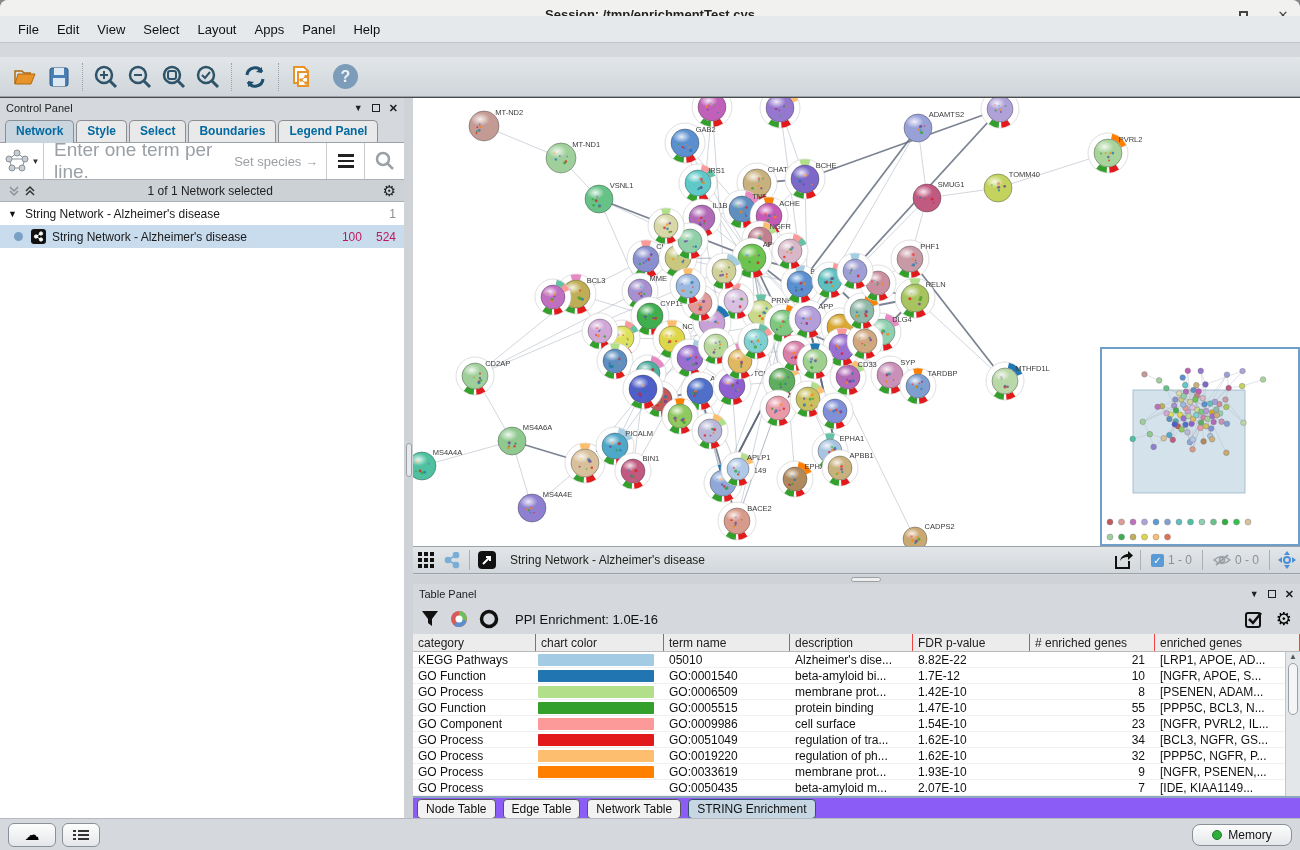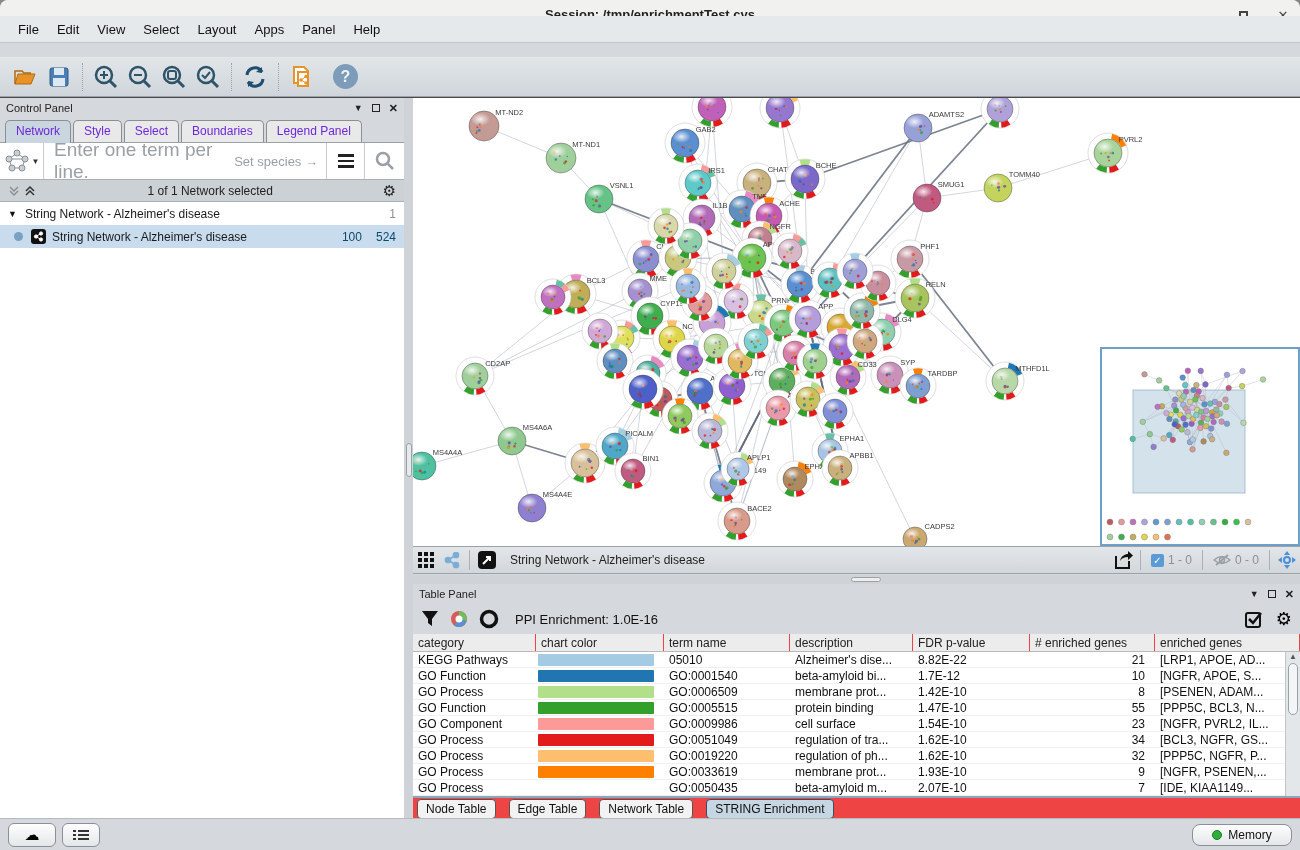--- a/index.html
+++ b/index.html
@@ -47,23 +47,23 @@
   #control-panel { position:absolute; left:0; top:0; width:404px; height:721px;
     background:#d5d9dd; }
   .panel-header { height:20px; display:flex; align-items:center;
     padding:0 6px; font-size:11px; color:#222; }
   .panel-header .ph-title { flex:1; }
   .ph-ic { margin-left:9px; color:#222; font-size:9px; }
   .ph-box { width:8px; height:8px; border:1.5px solid #222; margin-left:9px; }
   .ph-x { margin-left:9px; font-size:11px; font-weight:bold; }
   #cp-tabs { display:flex; align-items:flex-end; height:25px; padding-left:5px;
     gap:2px; border-bottom:1px solid #9aa2a8; }
-  .cp-tab { font-size:12px; color:#6d28d9; background:#e9e9e9;
+  .cp-tab { font-size:12px; color:#0369a1; background:#e9e9e9;
     border:1px solid #8a8f94; border-bottom:none; border-radius:5px 5px 0 0;
-    padding:3px 10px 4px; }
+    padding:3px 10px 4px;font-weight:bold; }
   .cp-tab.active { background:#c9d6e0; position:relative; top:1px;
     padding-bottom:5px; }
   #string-search { height:37px; background:#fff; border-bottom:1px solid #aab0b5;
     display:flex; align-items:center; }
   #string-logo { width:44px; height:100%; border-right:1px solid #ccc;
     display:flex; align-items:center; justify-content:center; gap:2px; }
   .ss-placeholder { color:#9aa0a6; font-size:19px; margin-left:10px; flex:1; }
   .ss-species { color:#9aa0a6; font-size:13px; margin-right:8px; }
   #ss-menu { width:38px; height:100%; border-left:1px solid #ccc;
     display:flex; flex-direction:column; justify-content:center;
@@ -78,21 +78,21 @@
   #net-list { background:#fff; height:635px; font-size:12px; }
   .tree-row { height:23px; display:flex; align-items:center; padding:0 8px;
     color:#1a1a1a; }
   .tree-row .cnt { margin-left:auto; color:#8a9097; }
   .tree-row.child { background:#c8dcee; padding-left:14px; }
   .tree-row .arrow { font-size:9px; margin-right:8px; color:#111; }
   .dot { width:9px; height:9px; border-radius:50%; background:#7aa0c4;
     margin-right:8px; }
   .string-app-ic { width:15px; height:15px; background:#111; border-radius:3px;
     margin-right:6px; display:flex; align-items:center; justify-content:center; }
-  .cnt2 { margin-left:auto; color:#0c4a6e; display:flex; gap:14px; }
+  .cnt2 { margin-left:auto; color:#be185d; display:flex; gap:14px; }
 
   
   #v-splitter { position:absolute; left:404px; top:0; width:9px; height:721px;
     background:#cfd3d7; }
   #v-splitter .grip { position:absolute; left:1.5px; top:345px; width:6px;
     height:34px; border:1px solid #9aa0a6; border-radius:4px; background:#e7eaec; }
 
   
   #network-wrap { position:absolute; left:413px; top:0; width:887px; height:448px;
     background:#fff; overflow:hidden; }
@@ -138,22 +138,22 @@
   .td.num { text-align:right; padding-right:10px; }
   .chip { height:12px; margin:0 10px 0 2px; border-radius:1px; }
   #tbl-scroll { position:absolute; right:0; top:68px; width:15px; height:144px;
     background:#e4e7ea; border-left:1px solid #c2c6ca; font-size:8px;
     color:#555; text-align:center; }
   #tbl-thumb { margin:2px 2px; height:52px; background:#f4f5f6;
     border:1px solid #9aa0a6; border-radius:6px; }
 
   
   #bottom-tabs { position:absolute; left:413px; top:698px; width:887px;
-    height:23px; background:#ef4444; border-top:2px solid #8ba6bd;
-    display:flex; align-items:center; gap:13px; padding-left:4px; }
+    height:23px; background:#8b5cf6; border-top:2px solid #8ba6bd;
+    display:flex; align-items:center; gap:7px; padding-left:4px; }
   .b-tab { font-size:12px; border:1px solid #555; border-radius:4px;
     background:#f2f2f2; padding:2px 8px; color:#111; }
   .b-tab.active { background:#c6d6e2; border-color:#33506b; }
 
   
   #statusbar { position:absolute; left:0; top:818px; width:1300px; height:32px;
     background:#d5d9dd; border-top:1px solid #b4bac0; }
   .sb-btn { position:absolute; top:4px; height:24px; border:1px solid #8a9097;
     border-radius:6px; background:linear-gradient(#fdfdfd,#e4e7ea);
     display:flex; align-items:center; justify-content:center; }

